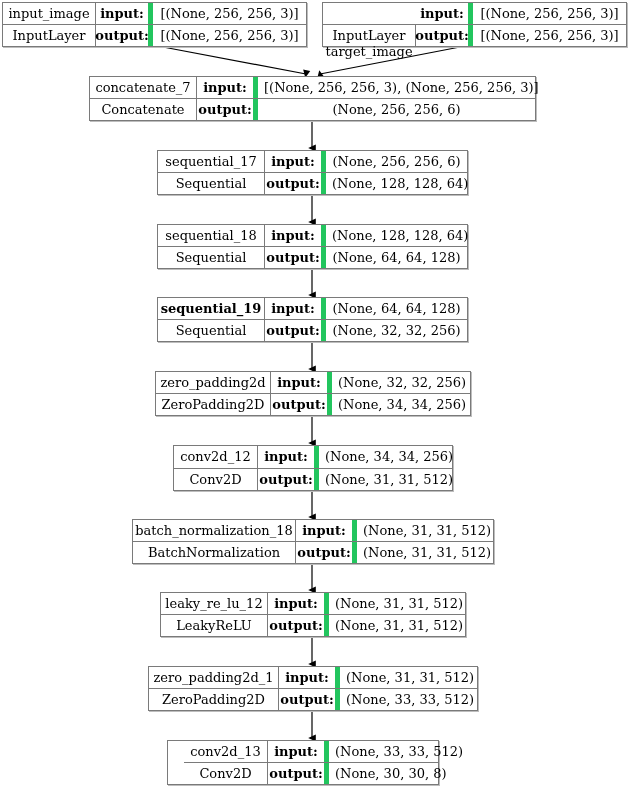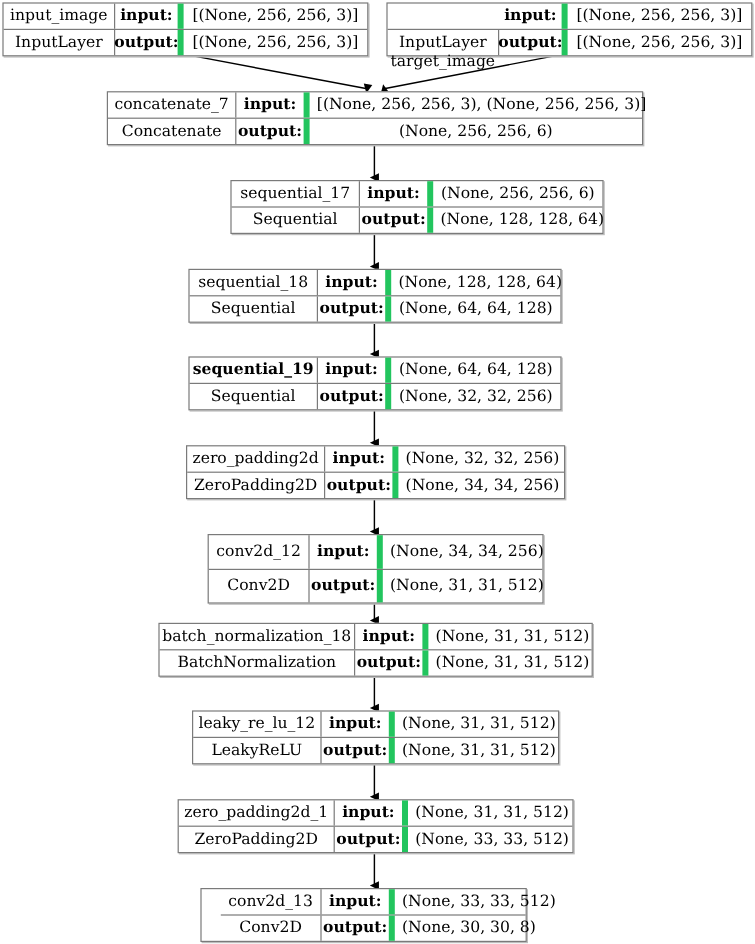--- a/index.html
+++ b/index.html
@@ -117,21 +117,21 @@
           <div class="cell cell-name" style="width: 107px; flex: 0 0 107px;">concatenate_7</div>
           <div class="cell cell-io" style="width: 61px; flex: 0 0 61px;">input:</div>
           <div class="cell cell-shape">[(None, 256, 256, 3), (None, 256, 256, 3)]</div>
         </div>
         <div class="node-row bottom">
           <div class="cell cell-name" style="width: 107px; flex: 0 0 107px;">Concatenate</div>
           <div class="cell cell-io" style="width: 61px; flex: 0 0 61px;">output:</div>
           <div class="cell cell-shape">(None, 256, 256, 6)</div>
         </div>
       </div>
-      <div class="node" style="left: 157px; top: 150px; width: 311px; height: 45px; margin-left: 35px;">
+      <div class="node" style="left: 157px; top: 150px; width: 311px; height: 45px;">
         <div class="node-row top">
           <div class="cell cell-name" style="width: 107px; flex: 0 0 107px;">sequential_17</div>
           <div class="cell cell-io" style="width: 61px; flex: 0 0 61px;">input:</div>
           <div class="cell cell-shape">(None, 256, 256, 6)</div>
         </div>
         <div class="node-row bottom">
           <div class="cell cell-name" style="width: 107px; flex: 0 0 107px;">Sequential</div>
           <div class="cell cell-io" style="width: 61px; flex: 0 0 61px;">output:</div>
           <div class="cell cell-shape">(None, 128, 128, 64)</div>
         </div>
@@ -165,21 +165,21 @@
           <div class="cell cell-name" style="width: 115px; flex: 0 0 115px;">zero_padding2d</div>
           <div class="cell cell-io" style="width: 61px; flex: 0 0 61px;">input:</div>
           <div class="cell cell-shape">(None, 32, 32, 256)</div>
         </div>
         <div class="node-row bottom">
           <div class="cell cell-name" style="width: 115px; flex: 0 0 115px;">ZeroPadding2D</div>
           <div class="cell cell-io" style="width: 61px; flex: 0 0 61px;">output:</div>
           <div class="cell cell-shape">(None, 34, 34, 256)</div>
         </div>
       </div>
-      <div class="node" style="left: 173px; top: 445px; width: 280px; height: 58px;">
+      <div class="node" style="left: 173px; top: 445px; width: 280px; height: 46px;">
         <div class="node-row top">
           <div class="cell cell-name" style="width: 84px; flex: 0 0 84px;">conv2d_12</div>
           <div class="cell cell-io" style="width: 61px; flex: 0 0 61px;">input:</div>
           <div class="cell cell-shape">(None, 34, 34, 256)</div>
         </div>
         <div class="node-row bottom">
           <div class="cell cell-name" style="width: 84px; flex: 0 0 84px;">Conv2D</div>
           <div class="cell cell-io" style="width: 61px; flex: 0 0 61px;">output:</div>
           <div class="cell cell-shape">(None, 31, 31, 512)</div>
         </div>

